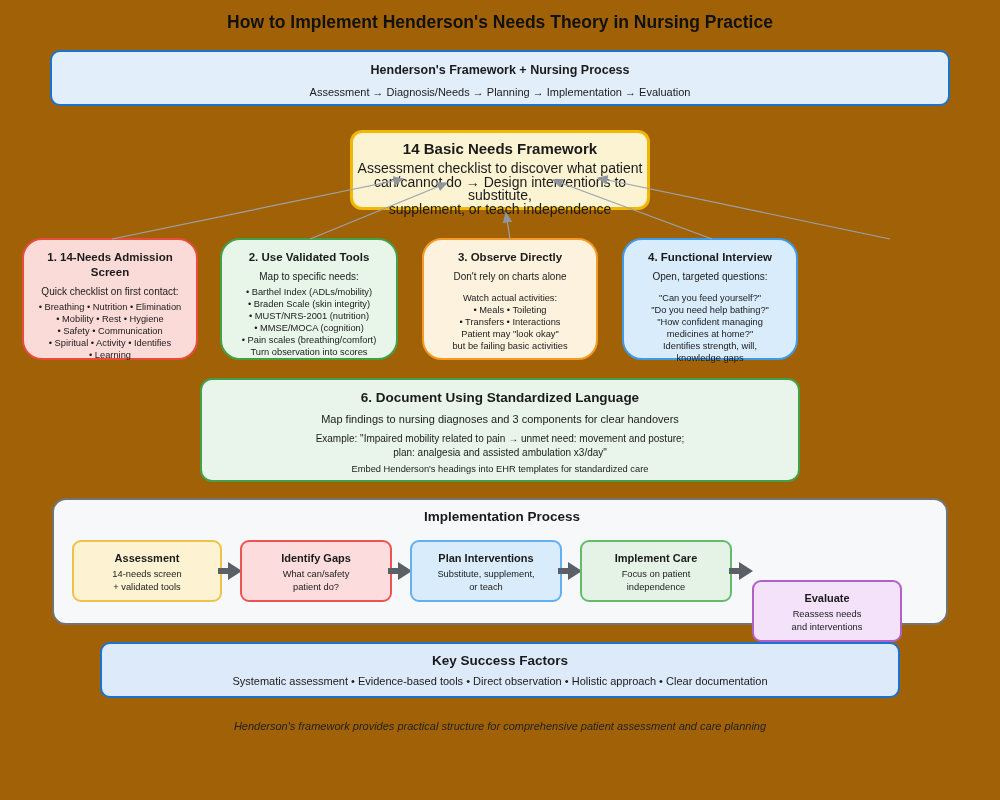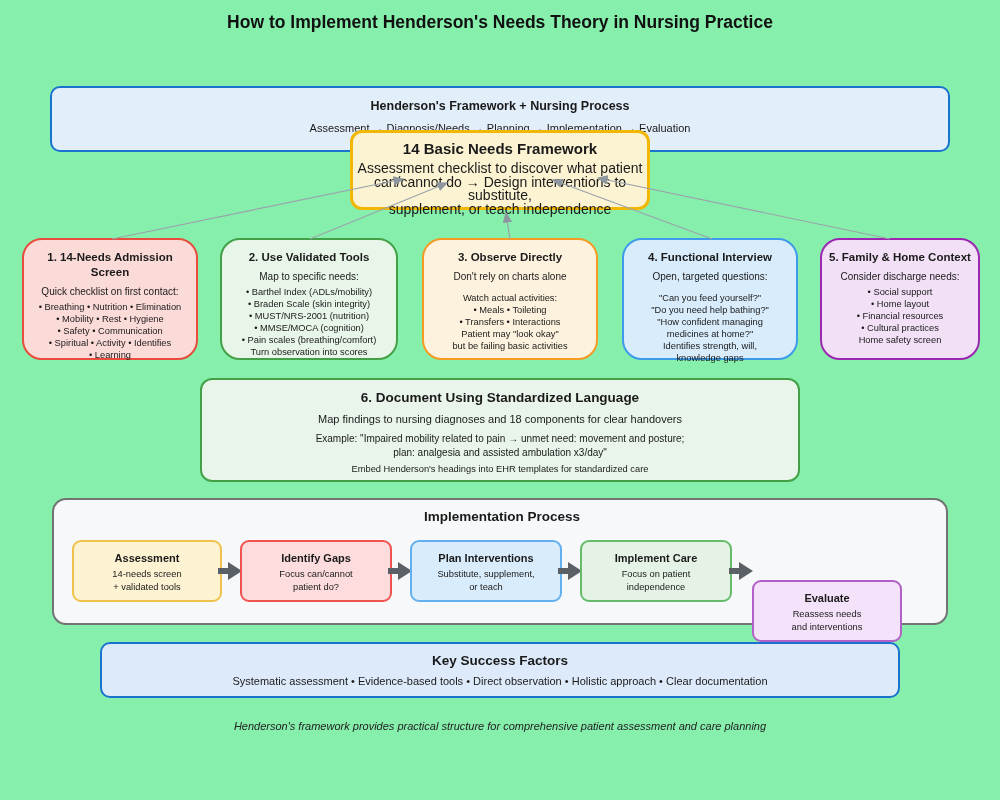--- a/index.html
+++ b/index.html
@@ -1,28 +1,28 @@
 <!DOCTYPE html>
 <html><head>
 <meta charset="utf-8">
 <style>
   * { margin:0; padding:0; box-sizing:border-box; }
   html,body { background:#f4f6f9; }
   body { font-family:"Liberation Sans", sans-serif; color:#1a1a1a; }
-  .canvas { position:relative; width:1000px; height:800px; background:#86efac; overflow:hidden;padding-left:48px; }
+  .canvas { position:relative; width:1000px; height:800px; background:#a16207; overflow:hidden;padding-left:48px; }
   .abs { position:absolute; }
 
   .page-title { top:12px; left:0; width:1000px; text-align:center;
     font-size:17.5px; font-weight:bold; color:#111; }
 
   .rbox { border-style:solid; text-align:center; }
 
   
-  .banner { left:50px; top:50px; width:900px; height:66px; border-width:2.5px;
-    border-radius:10px; padding-top:11px;margin-top:36px; }
+  .banner { left:50px; top:50px; width:900px; height:56px; border-width:2.5px;
+    border-radius:10px; padding-top:11px; }
   .banner-title { font-size:12.5px; font-weight:bold; }
   .banner-sub { font-size:11px; margin-top:9px; }
 
   
   .central { left:350px; top:130px; width:300px; height:80px; border-width:3px;
     border-radius:12px; padding-top:7px; }
   .central-title { font-size:15px; font-weight:bold; }
   .central-lines { font-size:14px; line-height:13.5px; margin-top:5px; }
 
   
@@ -138,35 +138,24 @@
     <div class="need-lines">
       <div>"Can you feed yourself?"</div>
       <div>"Do you need help bathing?"</div>
       <div>"How confident managing</div>
       <div>medicines at home?"</div>
       <div>Identifies strength, will,</div>
       <div>knowledge gaps</div>
     </div>
   </div>
 
-  <div class="abs rbox need b5" style="border-color: rgb(156, 39, 176); background-color: rgb(241, 224, 246);">
-    <div class="need-title">5. Family &amp; Home Context</div>
-    <div class="need-sub">Consider discharge needs:</div>
-    <div class="need-lines">
-      <div>• Social support</div>
-      <div>• Home layout</div>
-      <div>• Financial resources</div>
-      <div>• Cultural practices</div>
-      <div>Home safety screen</div>
-    </div>
-  </div>
 
   <div class="abs rbox docbox" style="border-color: rgb(67, 160, 71); background-color: rgb(233, 245, 234);">
     <div class="doc-title">6. Document Using Standardized Language</div>
-    <div class="doc-sub">Map findings to nursing diagnoses and 18 components for clear handovers</div>
+    <div class="doc-sub">Map findings to nursing diagnoses and 3 components for clear handovers</div>
     <div class="doc-example">
       <div>Example: "Impaired mobility related to pain → unmet need: movement and posture;</div>
       <div>plan: analgesia and assisted ambulation x3/day"</div>
     </div>
     <div class="doc-note">Embed Henderson's headings into EHR templates for standardized care</div>
   </div>
 
   <div class="abs proc">
     <div class="abs proc-title">Implementation Process</div>
 
@@ -180,21 +169,21 @@
 
     <div class="abs flow-arrow a1">
       <svg width="26" height="22" viewBox="0 0 26 22">
           <path d="M0,8 L10,8 L10,2 L24,11 L10,20 L10,14 L0,14 Z" fill="#5b6066"></path>
         </svg>
     </div>
 
     <div class="abs step s2" style="border-color: rgb(239, 83, 80); background-color: rgb(252, 220, 220);">
       <div class="step-title">Identify Gaps</div>
       <div class="step-lines">
-        <div>Focus can/cannot</div>
+        <div>What can/safety</div>
         <div>patient do?</div>
       </div>
     </div>
 
     <div class="abs flow-arrow a2">
       <svg width="26" height="22" viewBox="0 0 26 22">
           <path d="M0,8 L10,8 L10,2 L24,11 L10,20 L10,14 L0,14 Z" fill="#5b6066"></path>
         </svg>
     </div>
 

